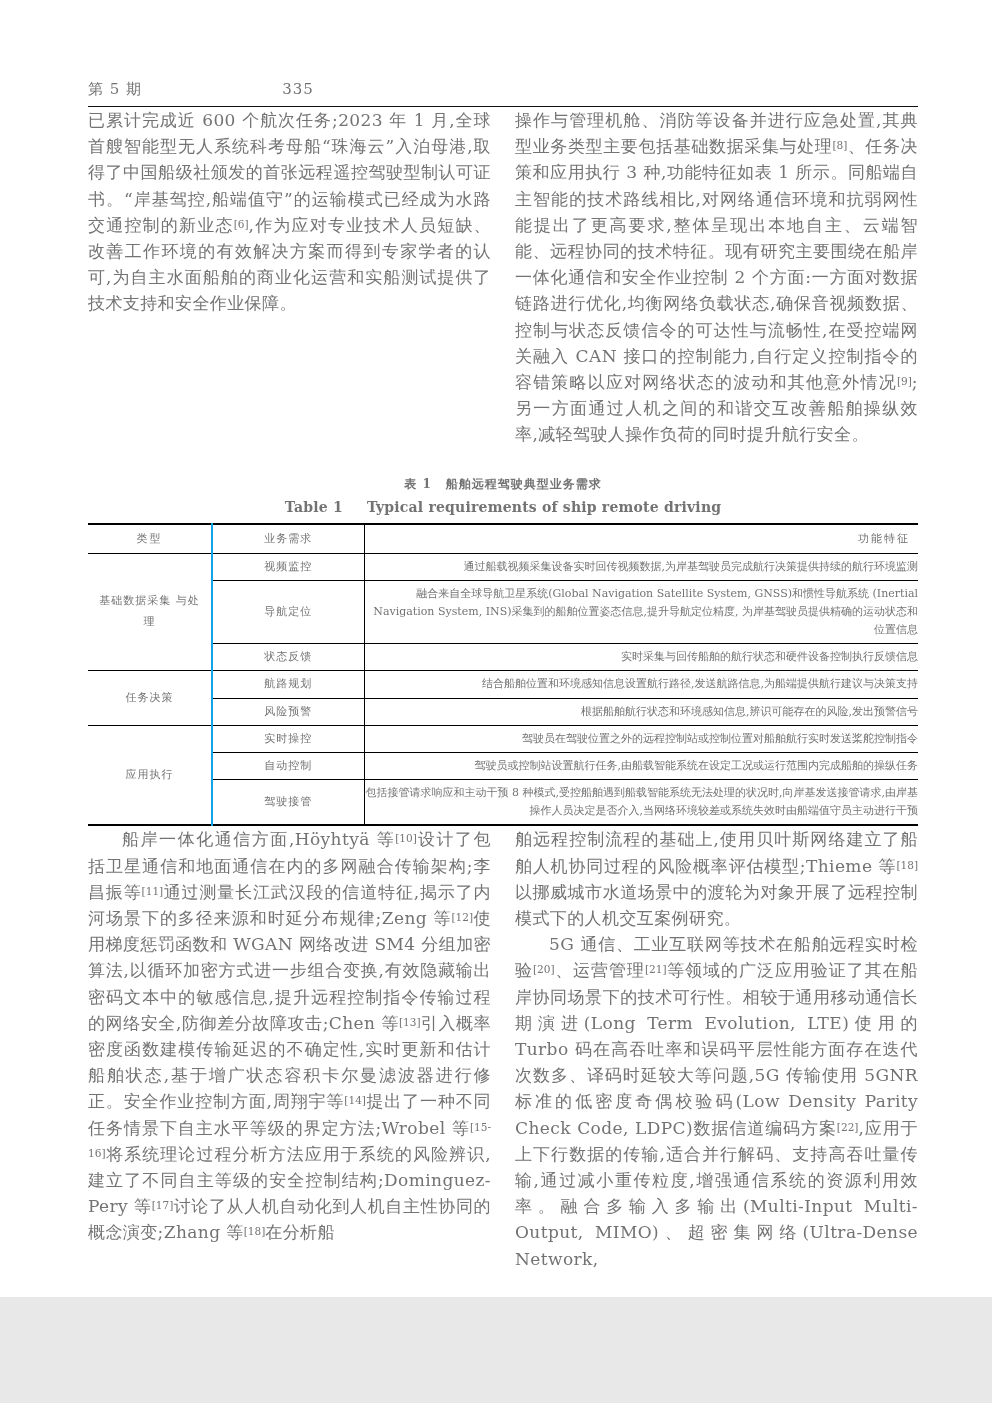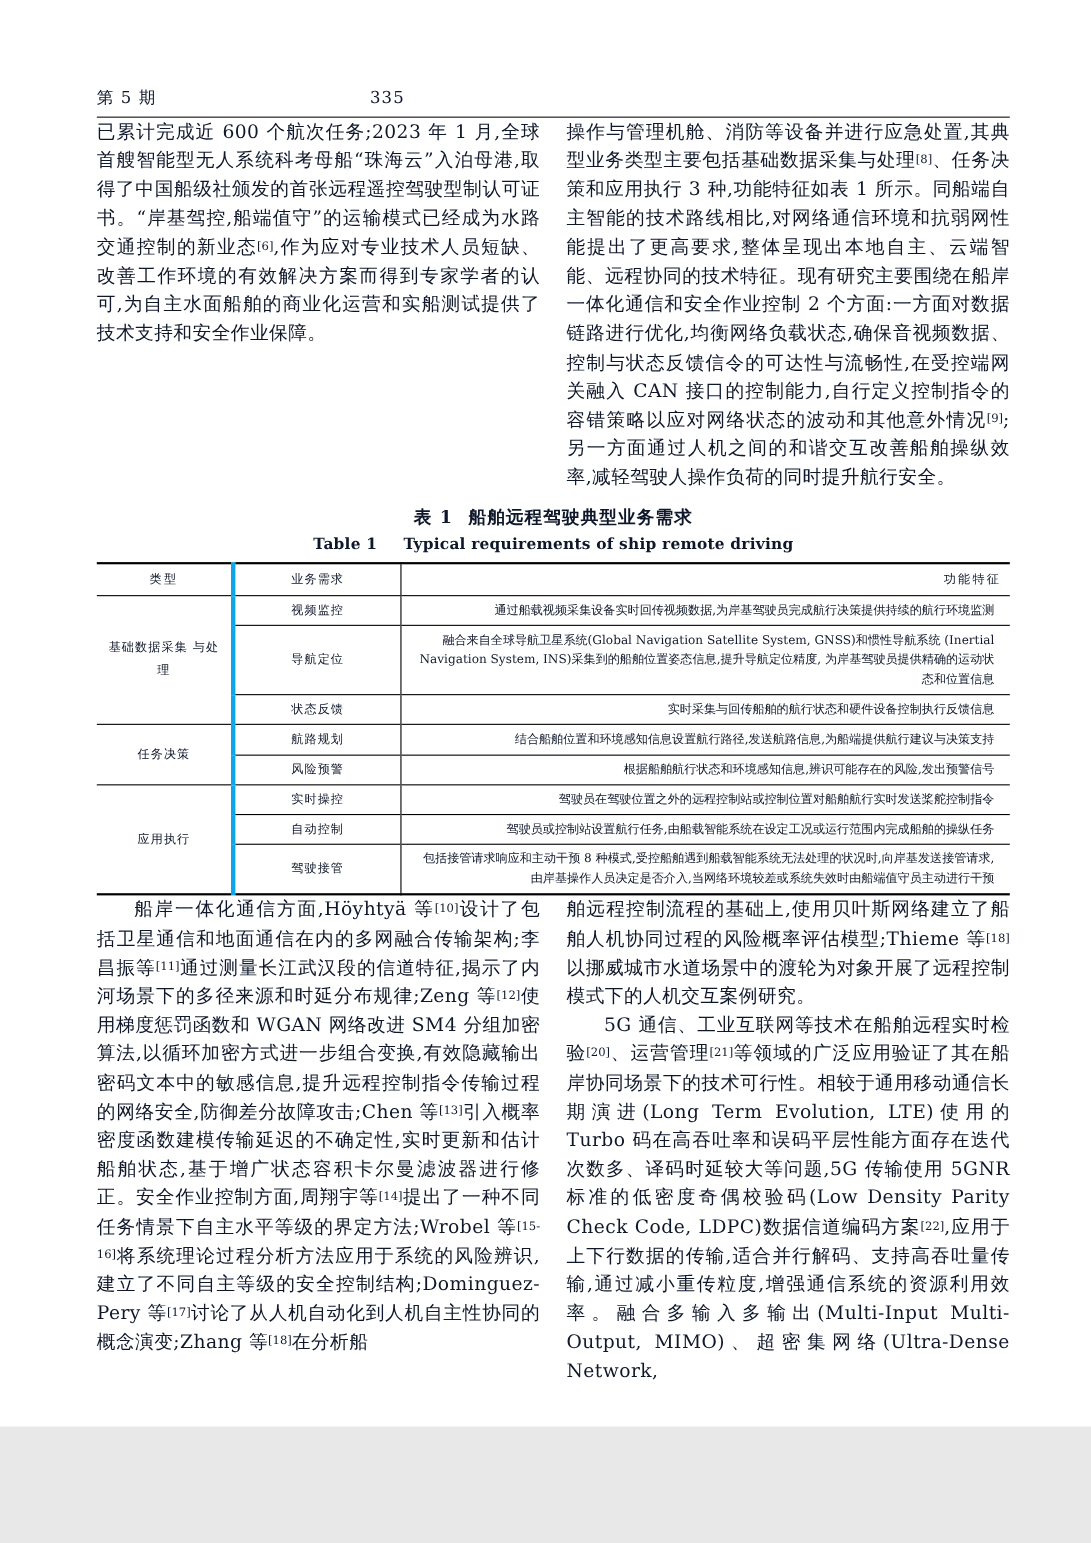--- a/index.html
+++ b/index.html
@@ -2,69 +2,69 @@
 <html lang="zh"><head>
 <meta charset="utf-8">
 <style>
   * { margin: 0; padding: 0; box-sizing: border-box; }
   html, body { background: #e8e8e8; }
   .page {
     position: relative;
     width: 992px; height: 1297px;
     margin: 0 auto;
     background: #ffffff;
-    color: #0f172a;
+    color: #737373;
     font-family: "DejaVu Serif", "Liberation Serif", serif;
     overflow: hidden;
   }
   .content { position: absolute; left: 88px; top: 0; width: 830px; }
 
   
   .page-header {
     margin-top: 80px;
     display: flex; align-items: baseline;
     font-size: 15px;
     letter-spacing: 1px;
   }
   .page-header .issue { width: 140px; text-align: left; }
   .page-header .running-title { flex: 1; text-align: center; letter-spacing: 1.5px; }
-  .page-header .pageno { width: 140px; text-align: right; font-family: "DejaVu Serif", serif; }
+  .page-header .pageno { width: 140px; text-align: center; font-family: "DejaVu Serif", serif; }
   .header-rule { border: none; border-top: 1.5px solid #111; margin-top: 7px; }
 
   
   .two-col { display: flex; gap: 24px; }
   .col { width: 403px; font-size: 17px; line-height: 26.2px; text-align: justify; letter-spacing: 0.4px; }
   .col p.indent { text-indent: 2em; }
   .col p sup, .tbl sup { font-size: 0.62em; vertical-align: top; position: relative; top: -1px; letter-spacing: 0; }
 
   
   .caption { text-align: center; font-weight: bold; }
-  .caption-zh { margin-top: 12px; font-size: 16px; letter-spacing: 1px; }
+  .caption-zh { margin-top: 28px; font-size: 12px; letter-spacing: 1px; }
   .caption-zh .cap-label { margin-right: 14px; }
   .caption-en { margin-top: 6px; font-size: 14px; font-family: "DejaVu Serif", serif; letter-spacing: 0.2px; }
   .caption-en .cap-label { margin-right: 24px; }
 
   
   .tbl {
     width: 830px; margin-top: 8px;
     border-collapse: collapse;
     font-size: 11px; line-height: 1.65;
     border-top: 2px solid #000;
     border-bottom: 2px solid #000;
     text-align: center;
   }
   .tbl th, .tbl td { padding: 4px 8px; font-weight: normal; vertical-align: middle; }
   .tbl thead th { border-bottom: 1px solid #000; padding: 5px 8px; letter-spacing: 2px; }
   .tbl .c1 { width: 124px; }
-  .tbl .c2 { width: 152px; border-left: 4px solid #0ea5e9; letter-spacing: 1px; }
+  .tbl .c2 { width: 152px; border-left: 2px solid #0ea5e9; letter-spacing: 1px; }
   .tbl .c3 { border-left: 1px solid #000; text-align: right; }
   .tbl tr.group-start td { border-top: 1px solid #000; }
   .tbl tr.sub td { border-top: 1px solid #000; }
   .tbl td.type-cell { letter-spacing: 1px; line-height: 1.9; }
-  .tbl td.c3 { padding: 4px 14px; }
+  .tbl td.c3 { padding: 4px 0; }
 </style>
 </head>
 <body>
 
 <div class="page">
   <div class="content">
 
     <div class="page-header">
       <span class="issue">第 5 期</span>
       <span class="pageno">335</span>

